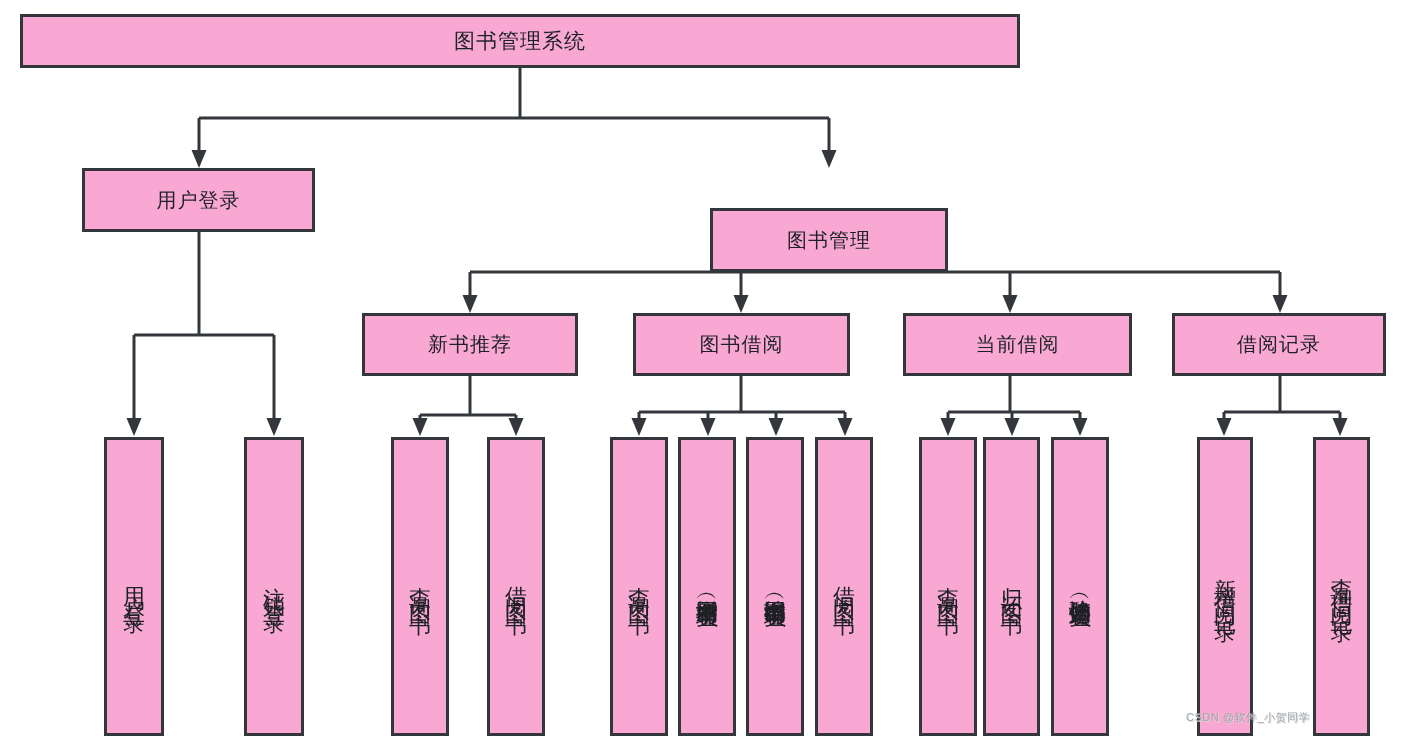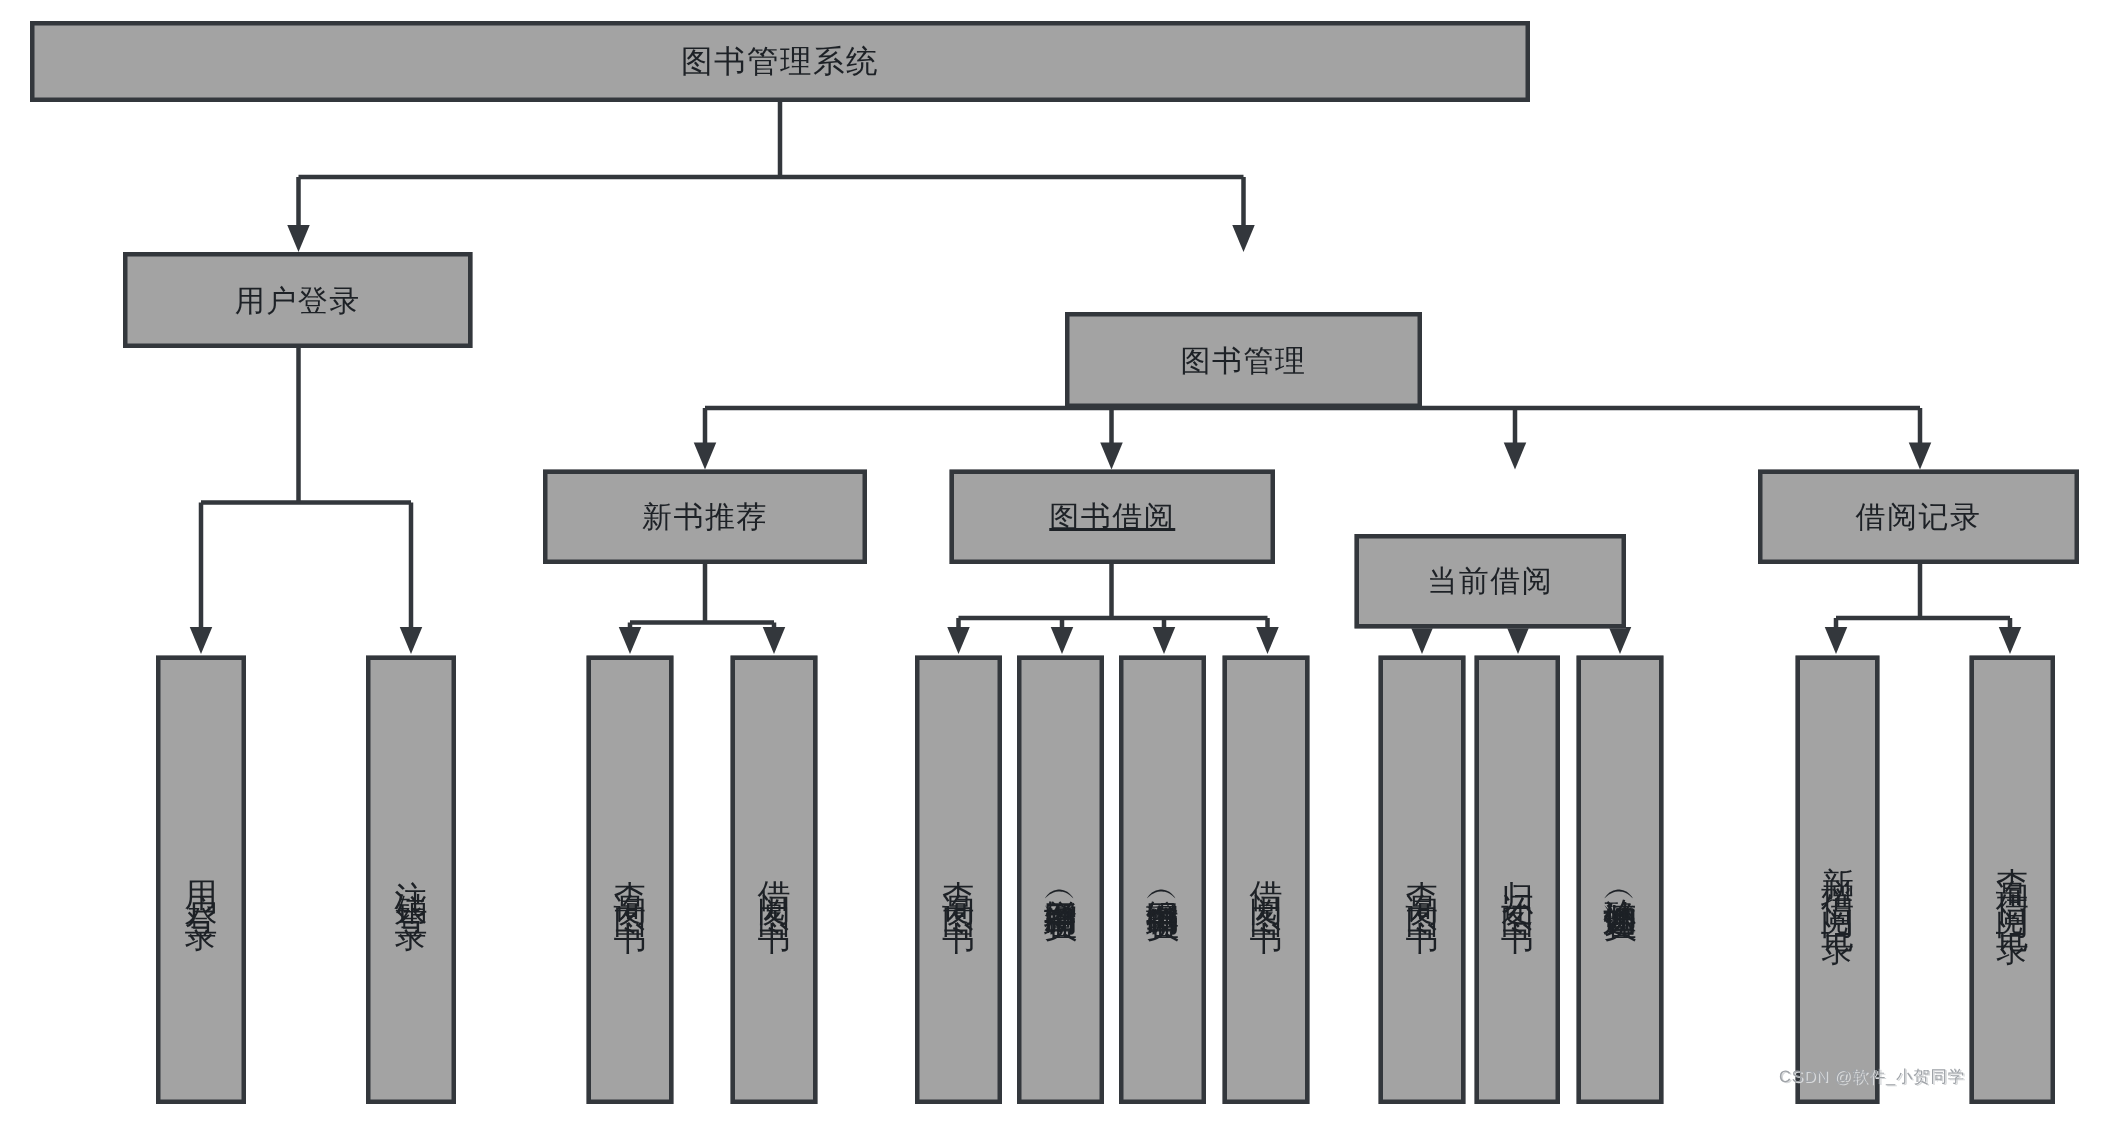--- a/index.html
+++ b/index.html
@@ -19,21 +19,21 @@
     position: absolute;
     left: 0;
     top: 0;
     width: 1405px;
     height: 747px;
     z-index: 1;
   }
   .box {
     position: absolute;
     box-sizing: border-box;
-    background: #a3a3a3;
+    background: #f9a8d4;
     border: 3px solid #33373c;
     color: #1d2126;
     display: flex;
     align-items: center;
     justify-content: center;
     z-index: 2;
     letter-spacing: 1px;
   }
   .box.h {
     font-size: 20px;
@@ -118,24 +118,24 @@
   <div class="box h" style="left:82px; top:168px; width:233px; height:64px;">
     <span>用户登录</span>
   </div>
   <div class="box h" style="left:710px; top:168px; width:238px; height:64px;margin-top:40px;">
     <span>图书管理</span>
   </div>
 
   <div class="box h" style="left:362px; top:313px; width:216px; height:63px;">
     <span>新书推荐</span>
   </div>
-  <div class="box h" style="left:633px; top:313px; width:217px; height:63px;text-decoration:underline;">
+  <div class="box h" style="left:633px; top:313px; width:217px; height:63px;">
     <span>图书借阅</span>
   </div>
-  <div class="box h" style="left:903px; top:313px; width:181px; height:63px;margin-top:43px;">
+  <div class="box h" style="left:903px; top:313px; width:229px; height:63px;">
     <span>当前借阅</span>
   </div>
   <div class="box h" style="left:1172px; top:313px; width:214px; height:63px;">
     <span>借阅记录</span>
   </div>
 
   <div class="box leaf" style="left:104px; top:437px; width:60px; height:299px;">
     <span>用户登录</span>
   </div>
   <div class="box leaf" style="left:244px; top:437px; width:60px; height:299px;">

